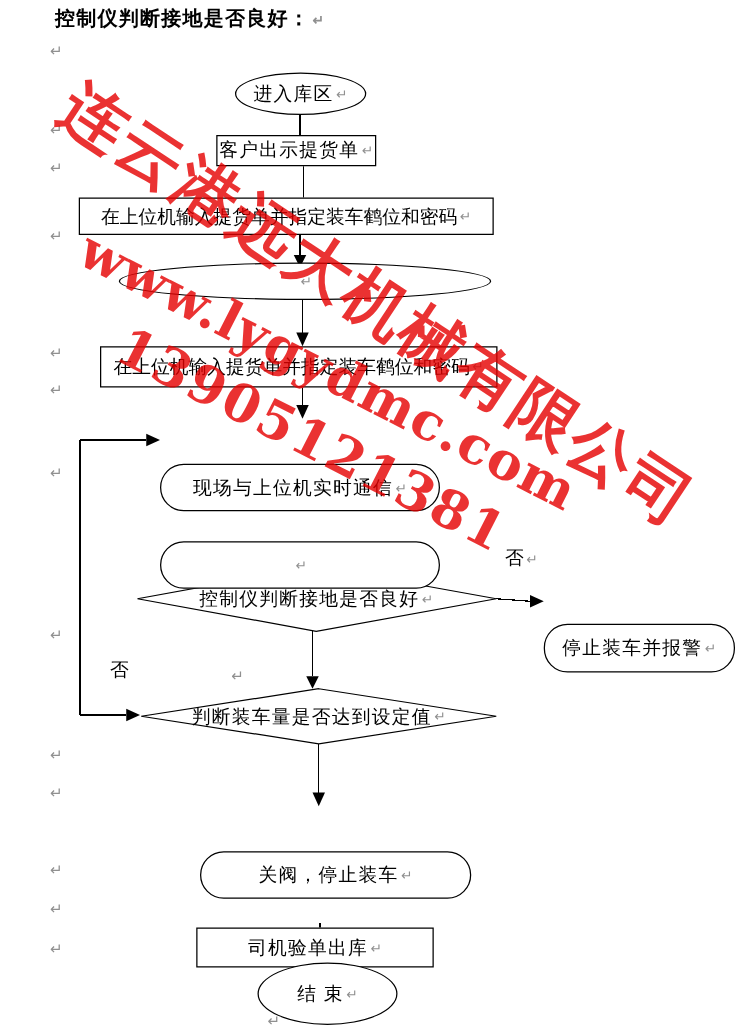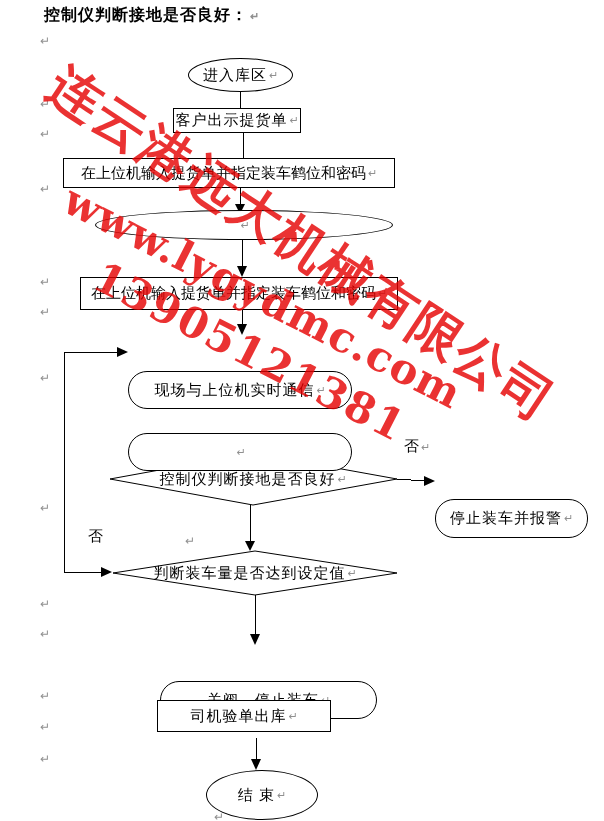--- a/index.html
+++ b/index.html
@@ -144,21 +144,21 @@
   <div class="dtext" style="left:125px;top:559px;width:260px;height:28px">
       <span>判断装车量是否达到设定值</span>
       <span class="pilcrow">↵</span>
     </div>
 
   <div class="node stadium" style="left:160px;top:645px;width:217px;height:38px">
       <span>关阀，停止装车</span>
       <span class="pilcrow">↵</span>
     </div>
 
-  <div class="node" style="left:157px;top:700px;width:174px;height:32px">
+  <div class="node" style="left:157px;top:742px;width:190px;height:32px">
       <span>司机验单出库</span>
       <span class="pilcrow">↵</span>
     </div>
 
   <div class="node ellipse" style="left:206px;top:770px;width:112px;height:50px">
       <span>结 束</span>
       <span class="pilcrow">↵</span>
     </div>
 
   <div class="branch" style="left:404px;top:437px"><span>否</span><span class="pilcrow">↵</span></div>

